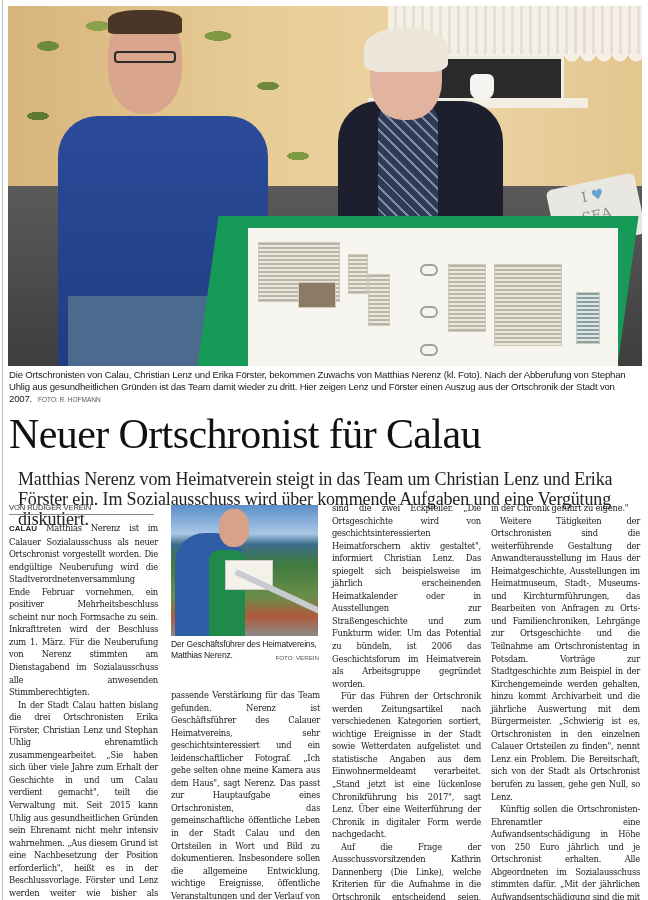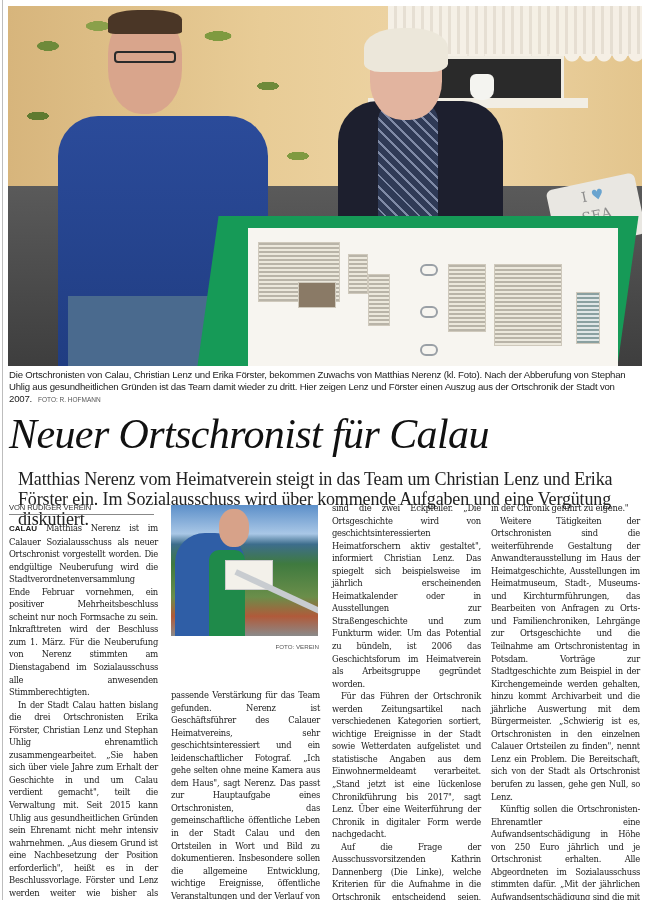--- a/index.html
+++ b/index.html
@@ -56,21 +56,21 @@
     .photo-caption {
       position: absolute; left: 9px; top: 369px; width: 632px;
       font-family: "Liberation Sans", sans-serif; font-size: 9.6px; line-height: 12.2px; color: #222;
       letter-spacing: -0.2px;
     }
     .credit { font-size: 6.5px; color: #555; margin-left: 6px; letter-spacing: 0; }
 
     .headline {
       position: absolute; left: 9px; top: 410px;
       font-family: "Liberation Serif", serif; font-size: 42px; line-height: 48px;
-      color: #111; margin: 0; font-weight: normal; letter-spacing: -0.6px; font-style: italic;
+      color: #111; margin: 0; font-weight: normal; letter-spacing: -0.6px;
     }
     .subhead {
       position: absolute; left: 9px; top: 460px; width: 632px;
       font-family: Liberation Serif, serif; font-size: 18px; line-height: 20px; color: #222;
       margin: 9px; letter-spacing: -0.15px;
     }
     .byline {
       position: absolute; left: 9px; top: 503px; width: 145px;
       font-family: "Liberation Sans", sans-serif; font-size: 7.6px; color: #333;
       border-bottom: 1px solid #888; padding-bottom: 2px; letter-spacing: -0.1px;
@@ -159,20 +159,21 @@
 </div>
 
 <div class="small-photo" title="Man in blue jacket and green shirt holding a document on a tower balcony">
   <div class="sp-man"></div>
   <div class="sp-shirt"></div>
   <div class="sp-head"></div>
   <div class="sp-paper"></div>
   <div class="sp-rail"></div>
 </div>
 <div class="small-caption">
+  <span>Der Geschäftsführer des Heimatvereins, Matthias Nerenz.</span>
   <span class="small-credit">FOTO: VEREIN</span>
 </div>
 
 <div class="col col2">
   <p class="first">passende Verstärkung für das Team gefunden. Nerenz ist Geschäftsführer des Calauer Heimatvereins, sehr geschichtsinteressiert und ein leidenschaftlicher Fotograf. „Ich gehe selten ohne meine Kamera aus dem Haus", sagt Nerenz. Das passt zur Hauptaufgabe eines Ortschronisten, das gemeinschaftliche öffentliche Leben in der Stadt Calau und den Ortsteilen in Wort und Bild zu dokumentieren. Insbesondere sollen die allgemeine Entwicklung, wichtige Ereignisse, öffentliche Veranstaltungen und der Verlauf von ortsbildprägenden Baumaßnahmen festgehalten und die Arbeit des Heimatvereins unterstützt werden. Ortschronik und Ortsgeschichte</p>
 </div>
 
 <div class="col col3">
   <p class="first">sind die zwei Eckpfeiler. „Die Ortsgeschichte wird von geschichtsinteressierten Heimatforschern aktiv gestaltet", informiert Christian Lenz. Das spiegelt sich beispielsweise im jährlich erscheinenden Heimatkalender oder in Ausstellungen zur Straßengeschichte und zum Funkturm wider. Um das Potential zu bündeln, ist 2006 das Geschichtsforum im Heimatverein als Arbeitsgruppe gegründet worden.</p>
   <p>Für das Führen der Ortschronik werden Zeitungsartikel nach verschiedenen Kategorien sortiert, wichtige Ereignisse in der Stadt sowie Wetterdaten aufgelistet und statistische Angaben aus dem Einwohnermeldeamt verarbeitet. „Stand jetzt ist eine lückenlose Chronikführung bis 2017", sagt Lenz. Über eine Weiterführung der Chronik in digitaler Form werde nachgedacht.</p>

